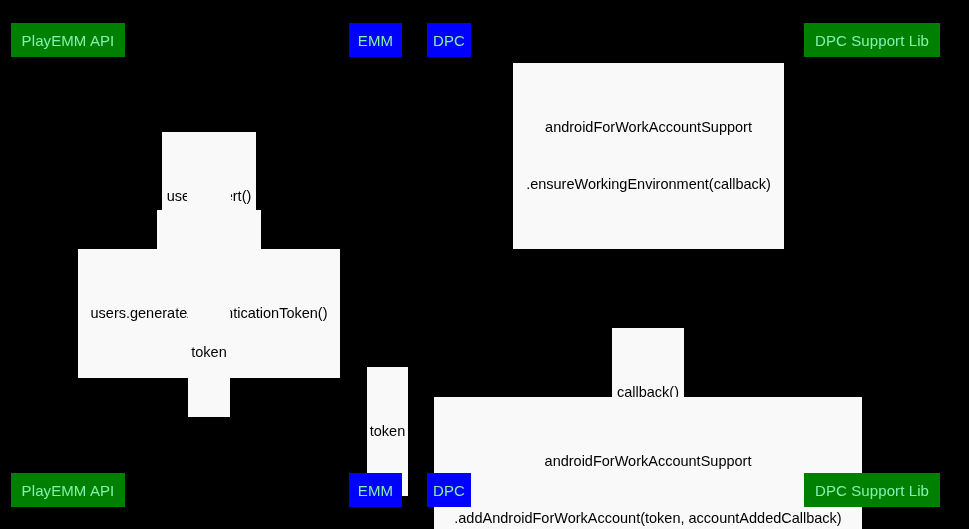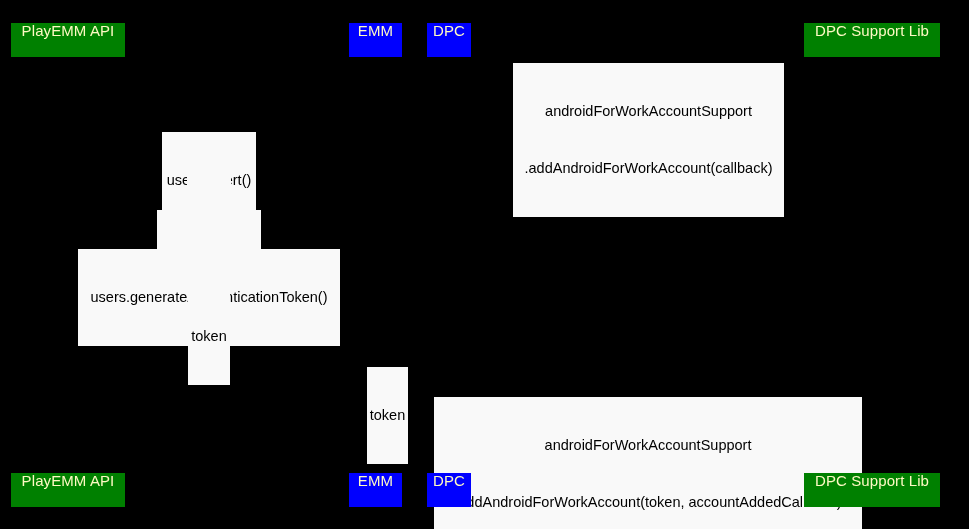--- a/index.html
+++ b/index.html
@@ -24,43 +24,43 @@
     width: 969px;
     height: 529px;
     background: #000000;
   }
 
   
   .participant {
     position: absolute;
     box-sizing: border-box;
     display: flex;
-    align-items: flex-start;
+    align-items: center;
     justify-content: center;
-    color: #fef9c3;
+    color: #86efac;
     font-size: 15px;
     line-height: 1;
     letter-spacing: 0.1px;
     white-space: nowrap;
     user-select: none;
   }
   .participant.green { background: #008000; }
   .participant.blue  { background: #0000ff; margin-left: 24px; }
 
   
   .message {
     position: absolute;
     box-sizing: border-box;
     background: #f9f9f9;
     color: #000000;
     font-size: 14.5px;
     line-height: 19px;
     text-align: center;
     white-space: pre;
-    padding: 1px 2px;
+    padding: 17px 2px;
     user-select: none;
   }
   .message .line { display: block; }
   .message.two-line { line-height: 19px; }
 </style>
 </head>
 <body>
 
 <div id="diagram">
 
@@ -75,21 +75,21 @@
   <div class="participant blue" style="left:403px; top:23px; width:44px; height:34px;">
     <span>DPC</span>
   </div>
 
   <div class="participant green" style="left:804px; top:23px; width:136px; height:34px;">
     <span>DPC Support Lib</span>
   </div>
 
   <div class="message two-line" style="left:513px; top:63px; width:271px;">
     <span class="line">androidForWorkAccountSupport</span>
-    <span class="line">.addAndroidForWorkAccount(callback)</span>
+    <span class="line">.ensureWorkingEnvironment(callback)</span>
   </div>
 
   <div class="message" style="left:162px; top:132px; width:94px;">
     <span class="line">users.insert()</span>
   </div>
 
   <div class="message" style="left:187px; top:171px; width:44px;">
     <span class="line">userID</span>
   </div>
 
@@ -98,20 +98,23 @@
   </div>
 
   <div class="message" style="left:78px; top:249px; width:262px;">
     <span class="line">users.generateAuthenticationToken()</span>
   </div>
 
   <div class="message" style="left:188px; top:288px; width:42px;">
     <span class="line">token</span>
   </div>
 
+  <div class="message" style="left:612px; top:328px; width:72px;">
+    <span class="line">callback()</span>
+  </div>
 
   <div class="message" style="left:367px; top:367px; width:41px;">
     <span class="line">token</span>
   </div>
 
   <div class="message two-line" style="left:434px; top:397px; width:428px;">
     <span class="line">androidForWorkAccountSupport</span>
     <span class="line">.addAndroidForWorkAccount(token, accountAddedCallback)</span>
   </div>
 

